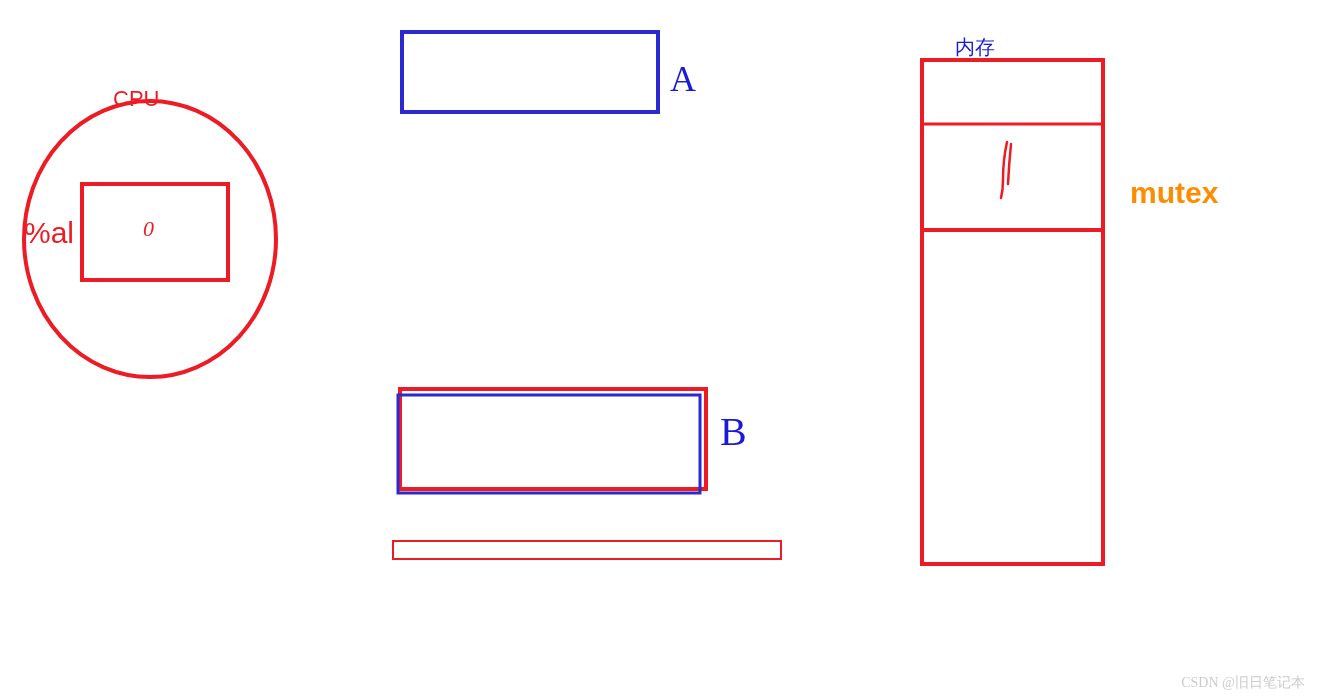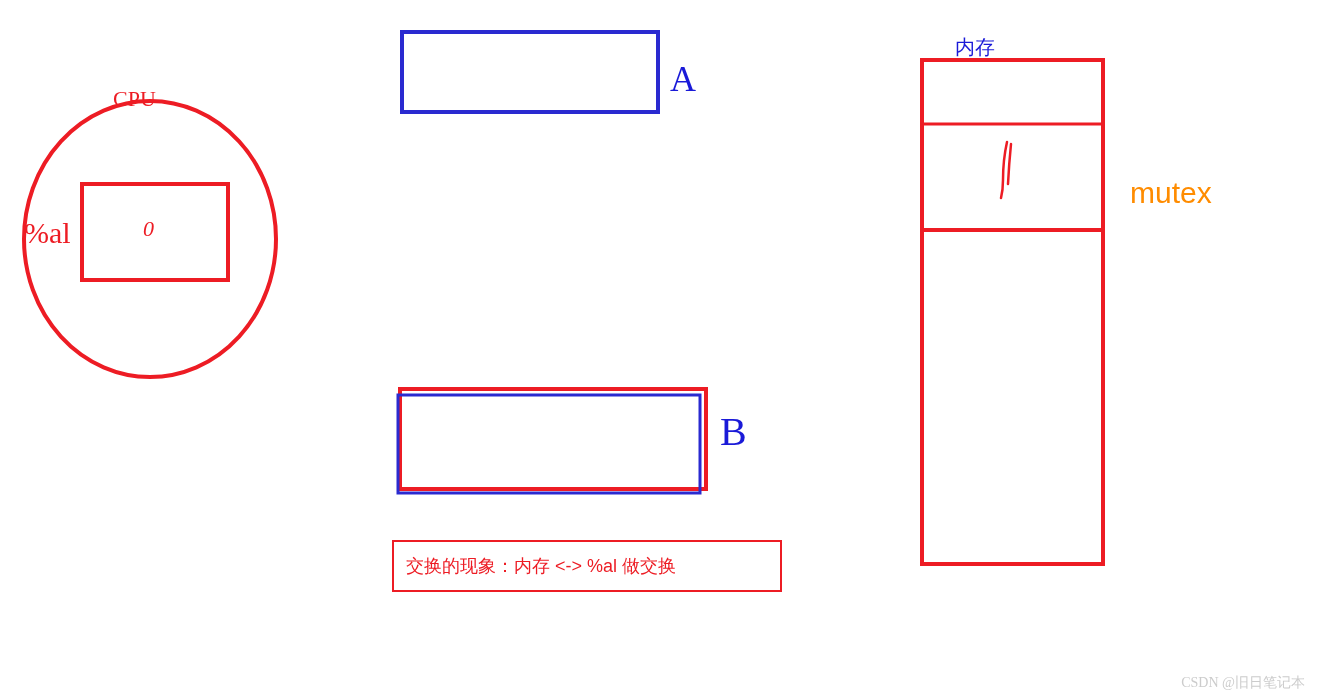--- a/index.html
+++ b/index.html
@@ -4,23 +4,23 @@
   <style>
     * { margin: 0; padding: 0; box-sizing: border-box; }
     body {
       width: 1317px;
       height: 700px;
       background: #ffffff;
       position: relative;
       font-family: "Microsoft YaHei", Arial, sans-serif;
     }
     .abs { position: absolute; }
-    .label-red { color: #ed1c24; font-family: Liberation Serif, serif; }
+    .label-red { color: #ed1c24; }
     .label-blue { color: #1a1ad8; text-align: right; }
-    .label-orange { color: #ff8c00; font-weight: normal; text-align: center; }
+    .label-orange { color: #ff8c00; font-weight: bold; text-align: center; }
     .note-box {
       border: 2px solid #ed1c24;
       padding: 8px 12px;
       color: #ed1c24;
       line-height: 1.8;
       font-size: 18px;
     }
     .watermark {
       color: #cccccc;
       font-size: 14px;
@@ -62,16 +62,15 @@
   <line x1="0" y1="70" x2="0" y2="90" stroke="#ed1c24" stroke-width="3"></line>
 </svg>
 
 <svg class="abs" style="left:993px; top:140px;" width="26" height="62">
   <path d="M 14 2 Q 10 20 10 40 Q 10 50 8 58 M 18 4 Q 16 24 15 44" fill="none" stroke="#ed1c24" stroke-width="2.5" stroke-linecap="round"></path>
 </svg>
 
 <div class="abs label-orange" style="left:1130px; top:176px; font-size:30px;">mutex</div>
 
 <div class="abs note-box" style="left:392px; top:540px; width:390px;">
-  <div>交换的现象：内存 &lt;-&gt; %al 做交换</div>
 </div>
 
 <div class="abs watermark" style="right:12px; bottom:8px;font-family:Liberation Serif, serif;">CSDN @旧日笔记本</div>
 
 </body></html>

